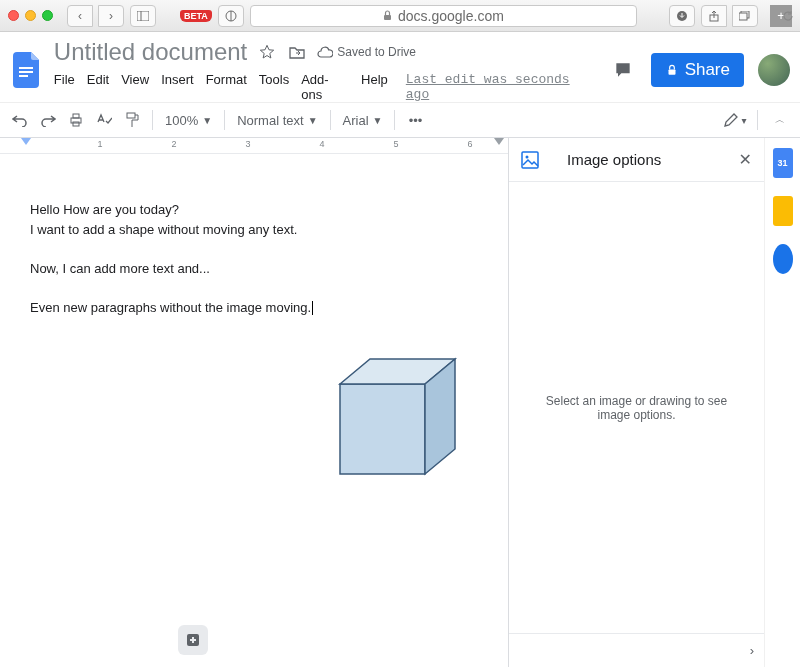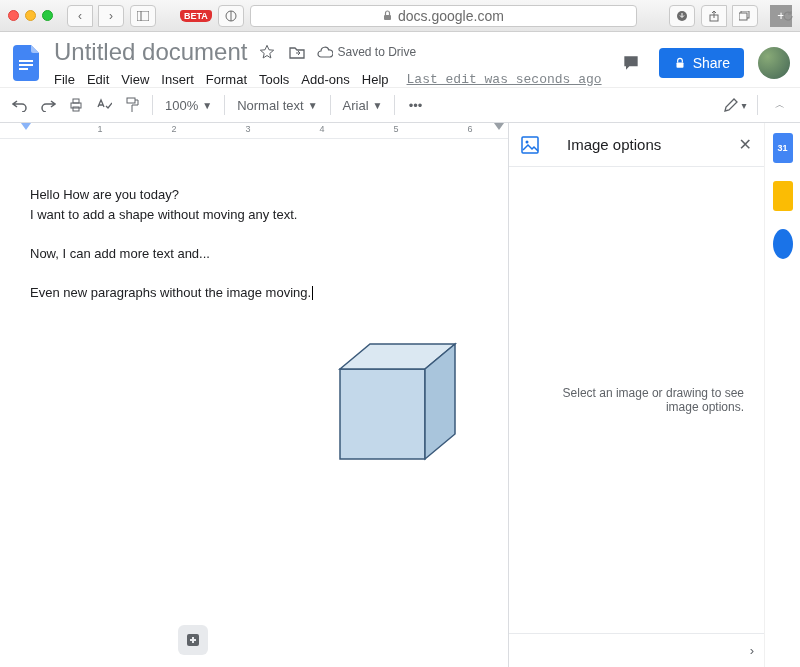--- a/index.html
+++ b/index.html
@@ -25,21 +25,21 @@
   .docs-logo{ width:34px; height:44px; display:flex; align-items:center; justify-content:center;}
   .docs-logo svg{width:28px;height:36px;}
   .title-row{display:flex; align-items:center; gap:10px;}
   .doc-title{ font-size:24px; color:#80868b; }
   .icon-btn{ width:20px;height:20px; display:flex;align-items:center;justify-content:center;color:#5f6368;}
   .saved{ font-size:12px; color:#5f6368; display:flex; align-items:center; gap:4px;}
   .menus{display:flex; gap:12px; font-size:13px; color:#202124; padding-top:4px;}
   .menus span{cursor:pointer;}
   .last-edit{color:#80868b; text-decoration:underline; margin-left:6px;font-family:Liberation Mono, monospace;}
   .header-right{margin-left:auto; display:flex; align-items:center; gap:14px;}
-  .share-btn{background:#1a73e8;color:#fff;border:none;border-radius:4px;padding:7px 14px;font-size:14px;font-weight:500;display:flex;align-items:center;gap:6px;justify-content:space-between;}
+  .share-btn{background:#1a73e8;color:#fff;border:none;border-radius:4px;padding:7px 14px;font-size:17px;font-weight:500;display:flex;align-items:center;gap:6px;justify-content:space-between;}
   .avatar{width:32px;height:32px;border-radius:50%;background:radial-gradient(circle at 30% 30%, #8a7, #465);} 
   .comment-icon{width:28px;height:28px;border-radius:4px;display:flex;align-items:center;justify-content:center;color:#5f6368;}
 
   
   .toolbar{height:36px;border-top:1px solid #eee;border-bottom:1px solid #dadce0;display:flex;align-items:center;padding:0 8px;gap:4px;color:#5f6368;font-size:13px;}
   .tb-ic{width:24px;height:24px;display:flex;align-items:center;justify-content:center;border-radius:3px;}
   .tb-sep{width:1px;height:20px;background:#dadce0;margin:0 4px;}
   .tb-drop{display:flex;align-items:center;gap:4px;padding:0 4px;}
   .tb-right{margin-left:auto;display:flex;align-items:center;gap:6px;}
   .chev{font-size:10px;color:#5f6368;}
@@ -52,21 +52,21 @@
   .ruler .vmarker{position:absolute;top:0;width:0;height:0;border-left:5px solid transparent;border-right:5px solid transparent;border-top:7px solid #8ab4f8;}
   .page{background:#fff;margin:0 0 0 0;min-height:600px;padding:46px 30px 30px 30px;position:relative;font-size:13px;line-height:1.5;}
   .page p{margin:0;}
   .cube{position:absolute;left:335px;top:200px;}
   .cursor-caret{display:inline-block;width:1px;height:14px;background:#000;vertical-align:middle;margin-left:1px;}
 
   
   .side-panel{width:256px;min-width:256px;border-left:1px solid #dadce0;background:#fff;display:flex;flex-direction:column;}
   .sp-head{height:44px;display:flex;align-items:center;padding:0 12px;gap:28px;border-bottom:1px solid #e8eaed;font-size:15px;font-weight:500;}
   .sp-head .close{margin-left:auto;color:#5f6368;font-size:16px;}
-  .sp-body{flex:1;display:flex;align-items:center;justify-content:center;padding:20px;font-size:12px;color:#5f6368;text-align:right;}
+  .sp-body{flex:1;display:flex;align-items:center;justify-content:center;padding:20px;font-size:12px;color:#5f6368;text-align:center;}
   .sp-foot{height:34px;display:flex;align-items:center;justify-content:flex-end;padding:0 10px;color:#5f6368;border-top:1px solid #e8eaed;}
 
   
   .right-rail{width:36px;background:#fff;border-left:1px solid #f0f0f0;display:flex;flex-direction:column;align-items:center;padding-top:10px;gap:18px;}
   .rail-ic{width:20px;height:30px;border-radius:3px;}
   .rail-cal{background:#4285f4;}
   .rail-keep{background:#fbbc04;}
   .rail-tasks{background:#1a73e8;border-radius:50%;}
 
   .explore-fab{position:absolute;right:300px;bottom:12px;width:30px;height:30px;border-radius:6px;background:#e8eaed;display:flex;align-items:center;justify-content:center;color:#5f6368;}

